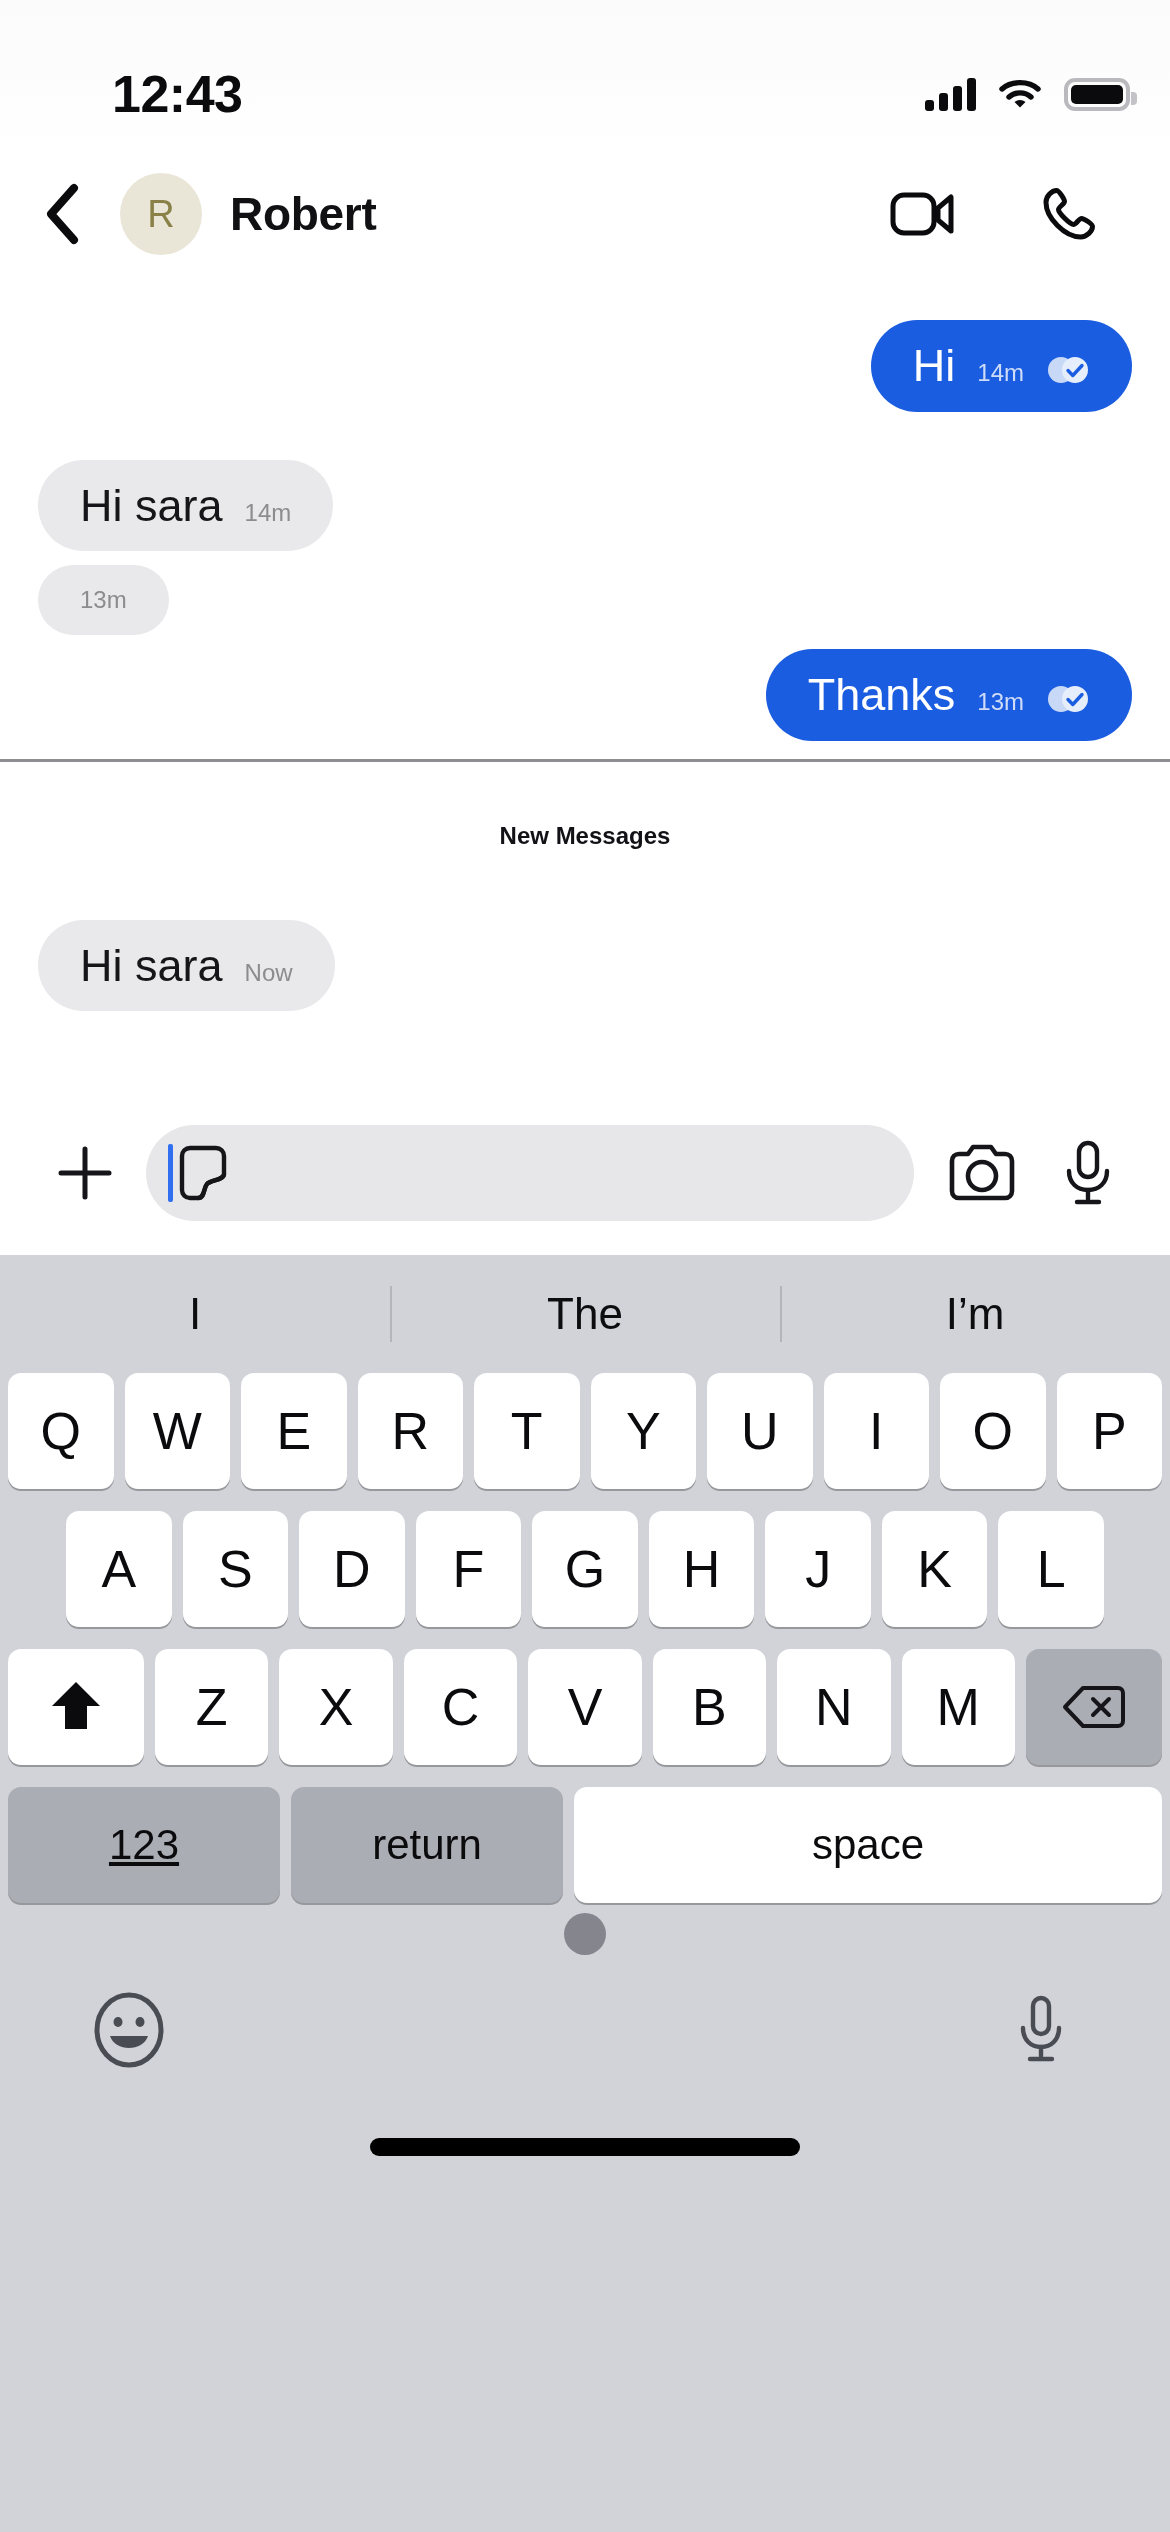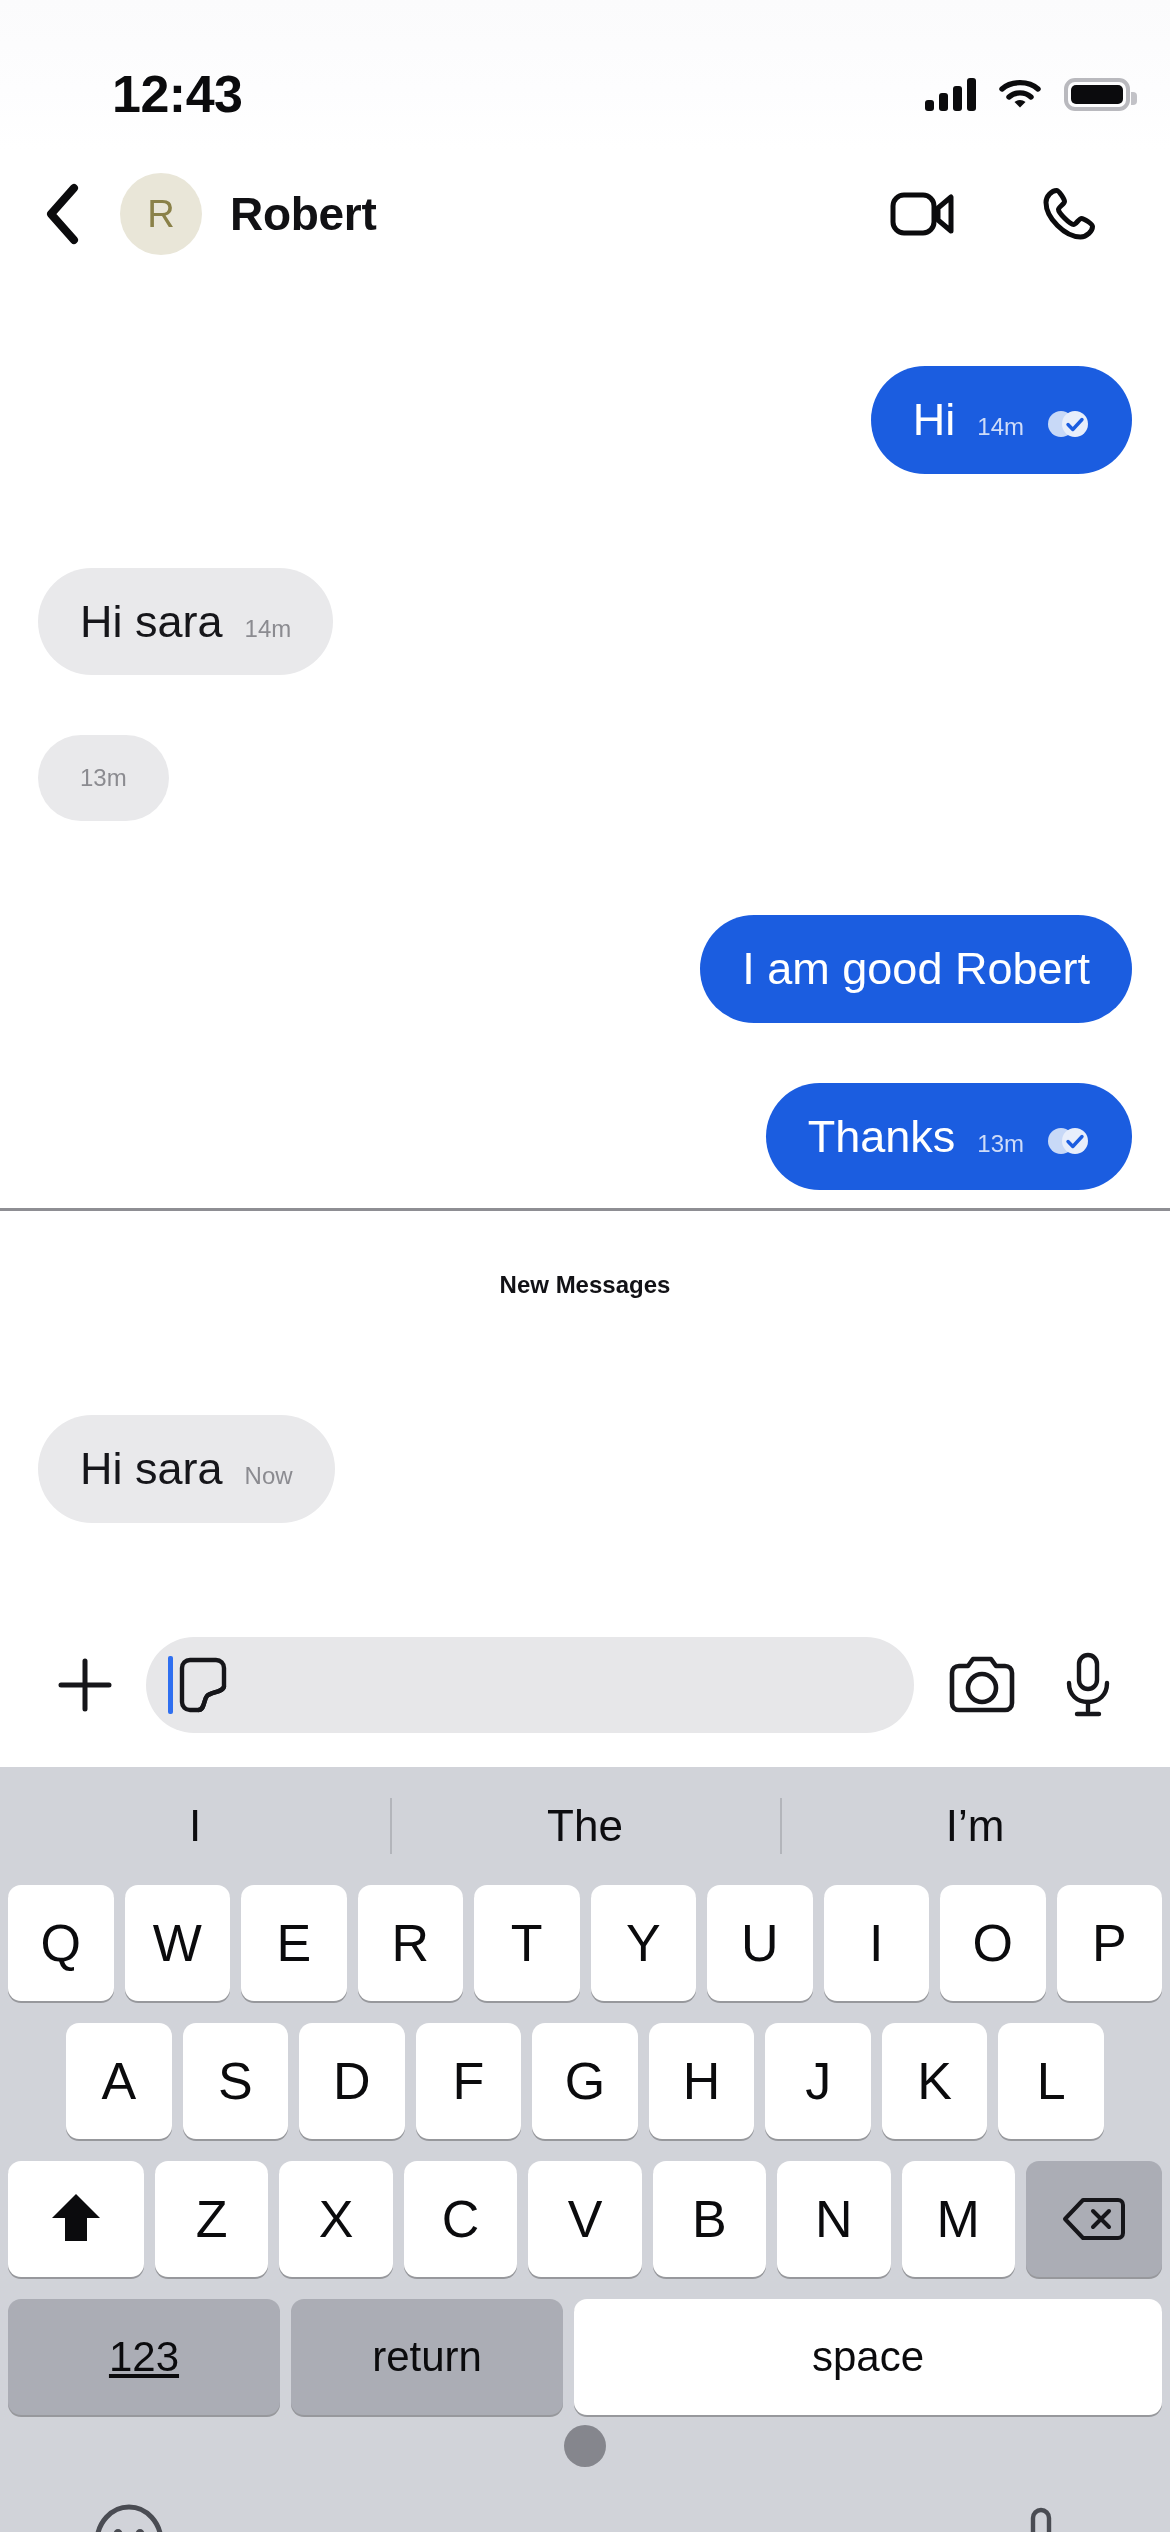--- a/index.html
+++ b/index.html
@@ -50,23 +50,23 @@
   .nav-ic { width:70px; height:70px; display:flex; align-items:center; justify-content:center; }
 
   
   .chat-area { flex:0 0 auto; background:#fff; padding:16px 0 0 0; }
   .msg-row { display:flex; padding:0 38px; margin-bottom:14px; }
   .msg-row.out { justify-content:flex-end; }
   .msg-row.in  { justify-content:flex-start; }
   .bubble {
     display:inline-flex; align-items:baseline; gap:22px;
     max-width:78%;
-    padding:30px 42px;
+    padding:22px 42px;
     border-radius:54px;
-    font-size:45px; line-height:1.06;margin-top:46px;
+    font-size:45px; line-height:1.06;
   }
   .bubble.out { background:#1b5de0; color:#ffffff; }
   .bubble.in  { background:#e9e9eb; color:#16161a; }
   .bubble .txt { white-space:nowrap; }
   .bubble .time { font-size:24px; font-weight:400; }
   .bubble.out .time { color:#cfdcf8; }
   .bubble.in .time  { color:#8b8b90; }
   .ticks { display:inline-block; vertical-align:middle; flex:0 0 auto; transform:translateY(4px); }
 
   
@@ -207,25 +207,20 @@
         <span class="time">14m</span>
       </div>
     </div>
 
     <div class="msg-row in">
       <div class="bubble in">
         <span class="time">13m</span>
       </div>
     </div>
 
-    <div class="msg-row out" style="margin-top:48px;">
-      <div class="bubble out">
-        <span class="txt">I am good Robert</span>
-      </div>
-    </div>
 
     <div class="msg-row out">
       <div class="bubble out">
         <span class="txt">Thanks</span>
         <span class="time">13m</span>
         <svg class="ticks" width="44" height="30" viewBox="0 0 44 30">
           <circle cx="15" cy="15" r="13" fill="#c8d9f7"></circle>
           <circle cx="29" cy="15" r="13" fill="#e7eefb"></circle>
           <path d="M22 15.5 L26.8 20.5 L36 10.5" stroke="#1b5de0" stroke-width="3.4" fill="none" stroke-linecap="round" stroke-linejoin="round"></path>
         </svg>

